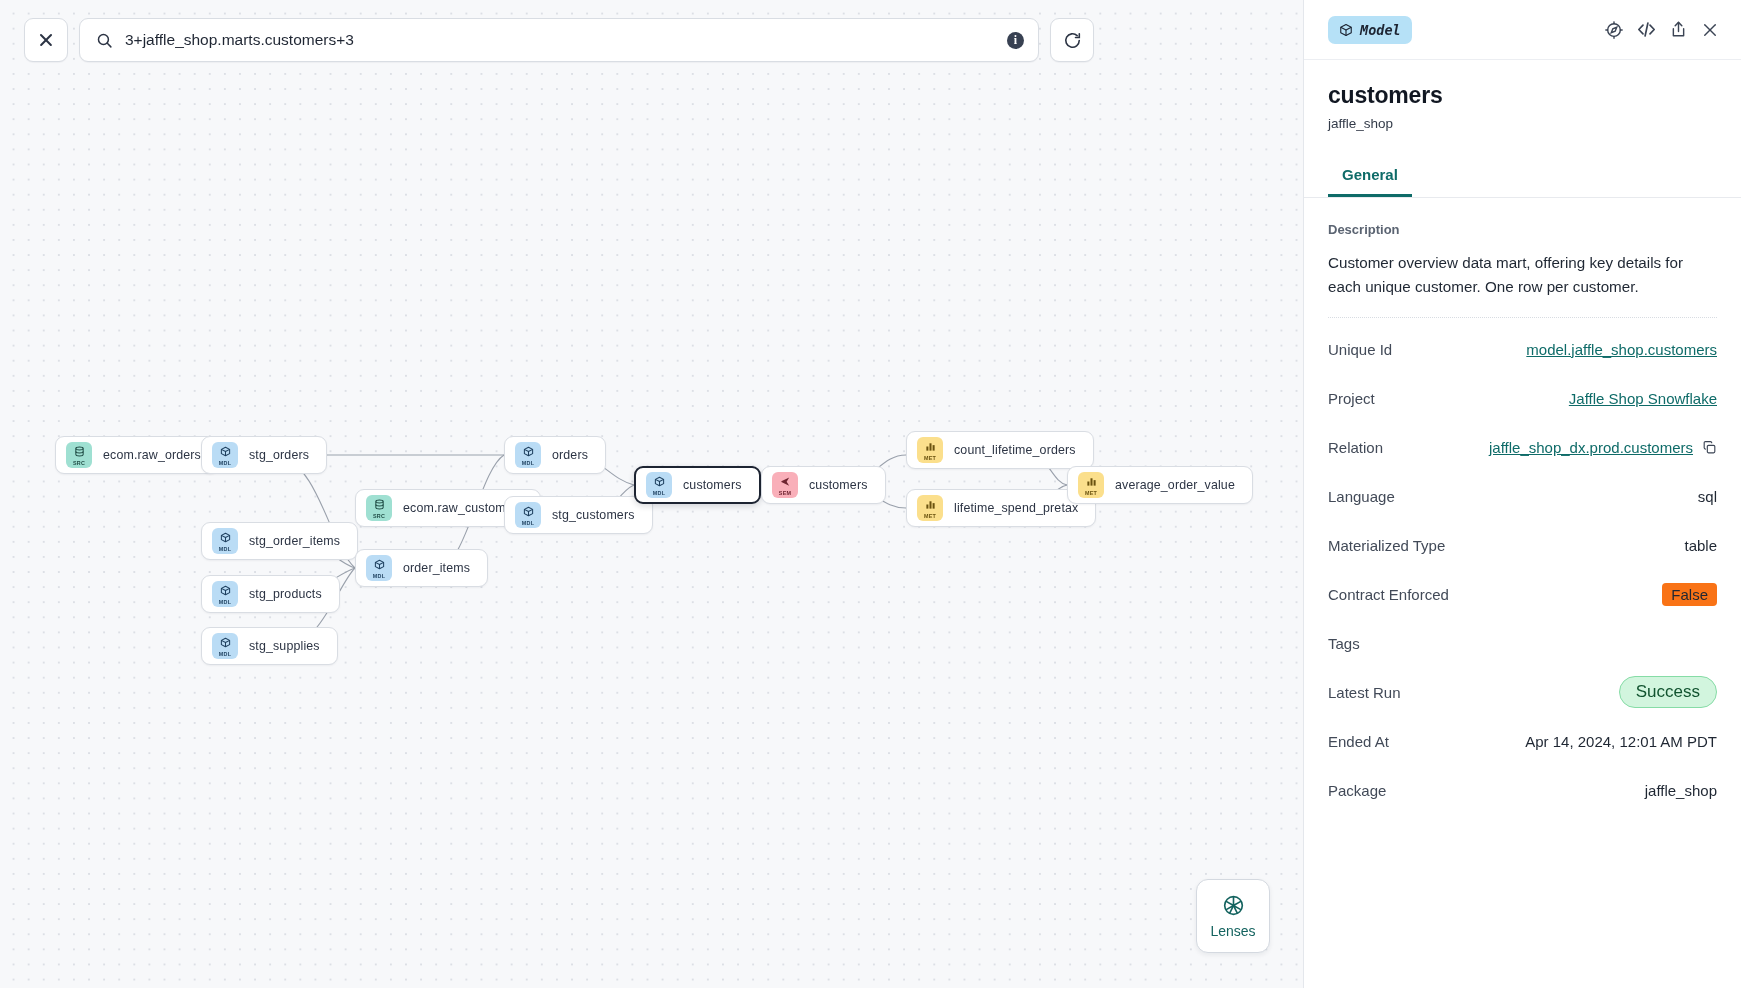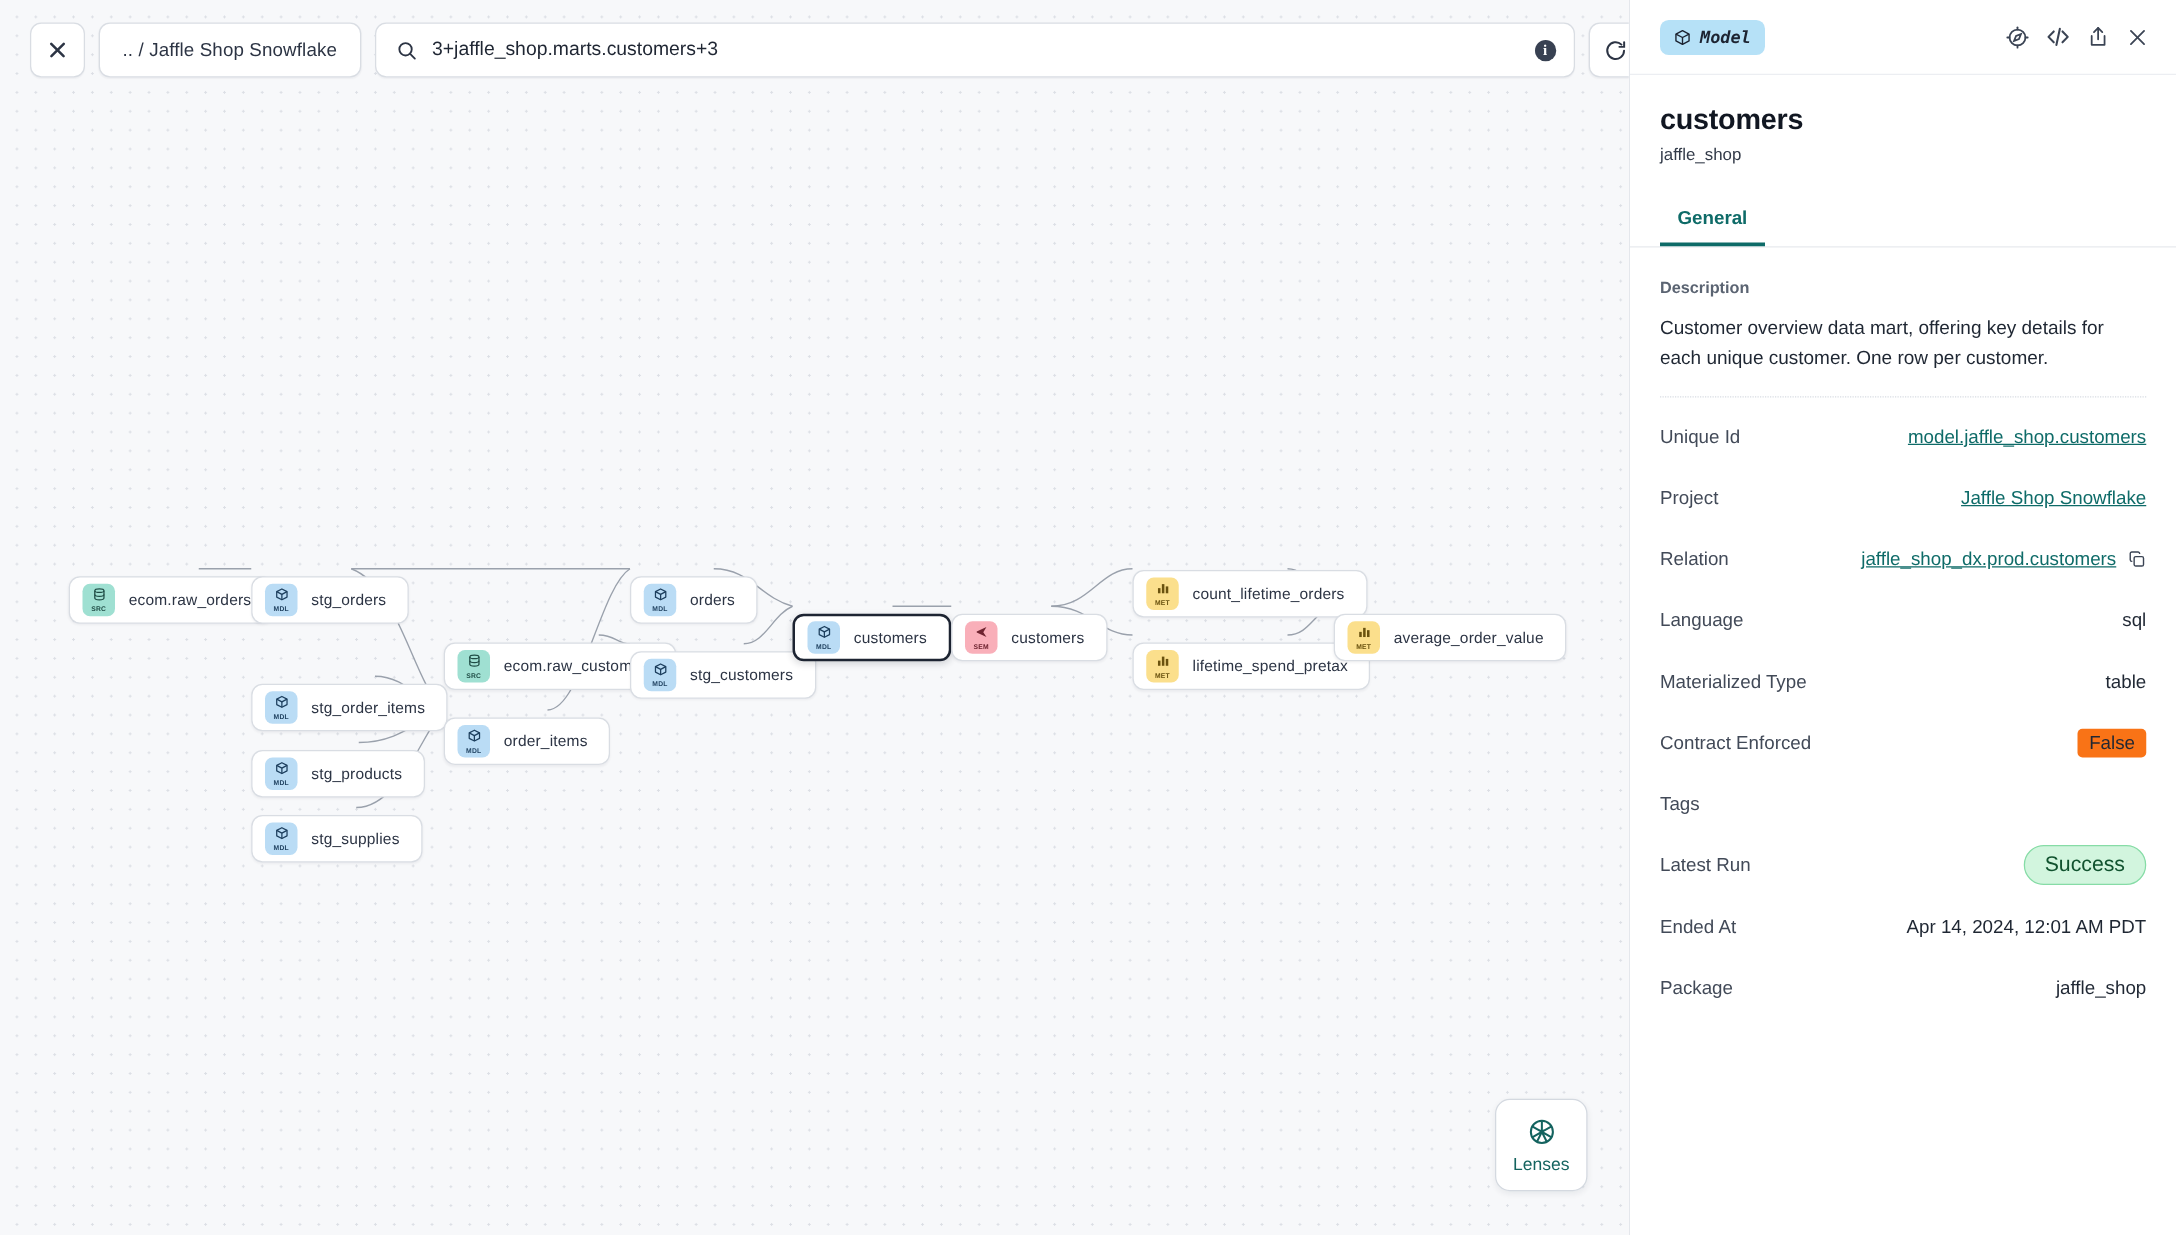--- a/index.html
+++ b/index.html
@@ -59,21 +59,20 @@
   }
   .lenses .lbl { font-size:14px; color:#14635f; }
 
   
   .graph { position:absolute; inset:0; }
   .node {
     position:absolute; background:#fff; border:1px solid #d9dde3; border-radius:9px;
     display:flex; align-items:center; gap:11px; padding: 0 17px 0 10px;
     height:38px; box-shadow: 0 1px 2px rgba(16,24,40,.05); cursor:pointer; z-index:3;
     white-space: nowrap;
-    margin-top: 25px;
   }
   .node.sel { border:2px solid #1d2432; box-shadow: 0 2px 6px rgba(16,24,40,.16); }
   .node .nlabel { font-size:12.4px; color:#2c3444; letter-spacing:.15px; }
   .badge {
     width:26px; height:26px; border-radius:6px; flex:0 0 auto;
     display:flex; flex-direction:column; align-items:center; justify-content:center;
     gap:0px; line-height:1;
   }
   .badge .bg { display:block; }
   .badge .bt { font-size:5.4px; font-weight:700; letter-spacing:.2px; margin-top:1px; }
@@ -319,23 +318,20 @@
               </svg></span>
             <span class="bt">MET</span>
           </span>
           <span class="nlabel">average_order_value</span>
         </div>
       </div>
 
     <div class="toolbar">
       <div class="tb-btn tb-square">
         <span class="icon-x"></span>
-      </div>
-      <div class="tb-btn tb-crumb">
-        <span>.. / Jaffle Shop Snowflake</span>
       </div>
       <div class="tb-btn tb-search">
         <span style="display:flex;">
           <svg width="17" height="17" viewBox="0 0 24 24" fill="none" stroke="#2c3444" stroke-width="2.1" stroke-linecap="round">
             <circle cx="10.5" cy="10.5" r="7"></circle>
               <line x1="16" y1="16" x2="21" y2="21"></line>
           </svg>
         </span>
         <span class="sv">3+jaffle_shop.marts.customers+3</span>
         <span class="info-dot">i</span>

